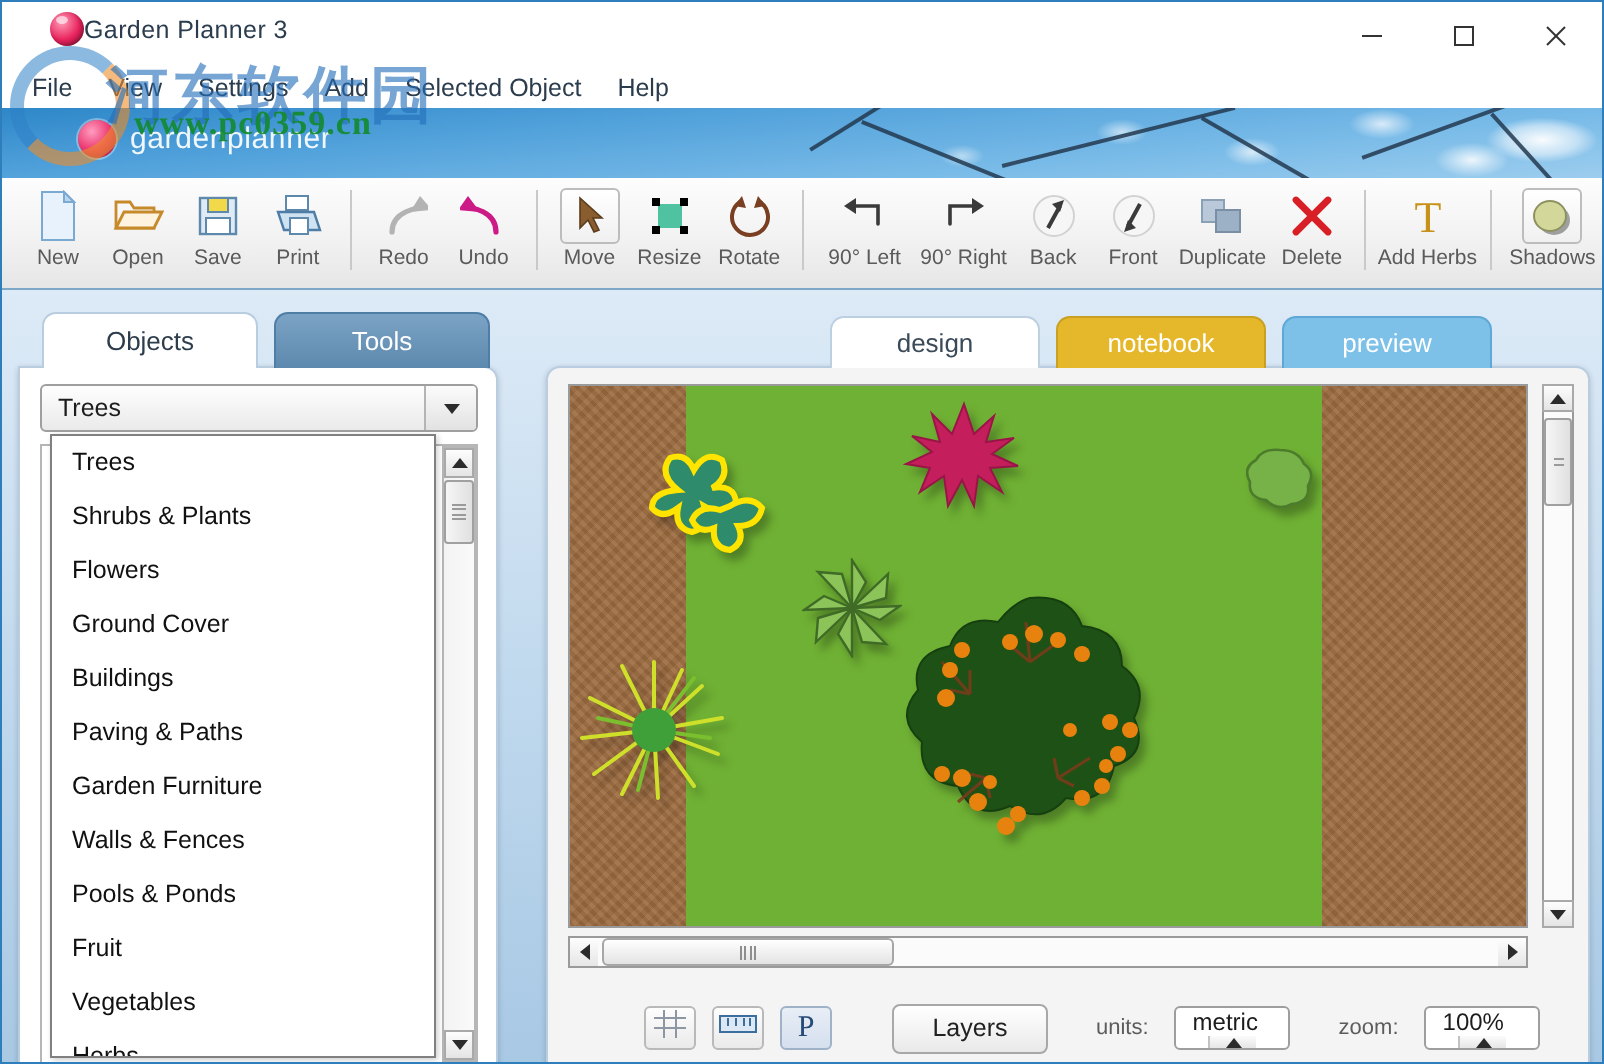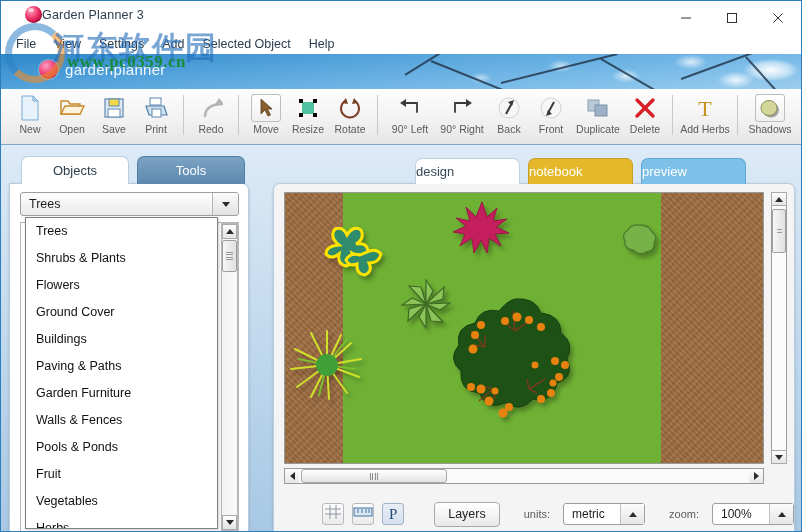--- a/index.html
+++ b/index.html
@@ -171,21 +171,21 @@
     position:absolute; left:0; width:15px;
     background:linear-gradient(90deg,#f6f6f6,#e0e0e0);
     border:1px solid #a0a0a0; border-radius:2px;
     display:flex; align-items:center; justify-content:center;
   }
   .grip { width:7px; }
   .grip i { display:block; height:1px; background:#9a9a9a; margin:1.5px 0; }
 
   
   .design-tabs { position:absolute; left:414px; top:157px; display:flex; gap:8px; z-index:3; }
-  .dtab { width:105px; height:26px; line-height:26px; 
+  .dtab { width:105px; height:26px; line-height:26px; text-align:center;
     border-radius:7px 7px 0 0; font-size:13px; }
   .dtab.design { background:#ffffff; color:#3a4a58; border:1px solid #bcd0e2; border-bottom:none; }
   .dtab.preview { background:#7dc0e8; color:#ffffff; border:1px solid #5fa8d6; border-bottom:none; }
   .dtab.notebook { background:#e5b82c; color:#ffffff; border:1px solid #c9a021; border-bottom:none; }
 
   .design-panel {
     position:absolute; left:272px; top:182px; width:522px; height:358px;
     background:#f4f4f4; border:1px solid #b8cde0; border-radius:7px;
     box-shadow:0 1px 3px rgba(0,0,0,.18);
   }
@@ -236,21 +236,21 @@
   }
   .icon-btn.on { background:linear-gradient(180deg,#e9eef6,#d5dfee); border-color:#9fb2c8; }
   .btn-layers {
     margin-left:22px; width:78px; height:25px; border:1px solid #a8a8a8; border-radius:4px;
     background:linear-gradient(180deg,#ffffff,#e9e9e9);
     font-size:12.5px; color:#222; display:flex; align-items:center; justify-content:center;
   }
   .field-label { font-size:11px; color:#5c5c5c; margin-left:16px; }
   .spinner {
     height:22px; border:1px solid #9e9e9e; border-radius:3px; background:#fff;
-    display:flex; align-items:center; margin-left:5px;
+    display:flex; align-items:center; margin-left:5px;flex-direction:column;
   }
   .spinner .val { font-size:12px; color:#1c1c1c; padding:0 8px; min-width:56px; }
   .spinner .arrow {
     width:24px; height:100%; border-left:1px solid #c2c2c2;
     background:linear-gradient(180deg,#fbfbfb,#e6e6e6);
     display:flex; align-items:center; justify-content:center;
   }
   .tri { width:0; height:0; }
   .tri-d { border-left:4px solid transparent; border-right:4px solid transparent; border-top:5px solid #2b2b2b; }
   .tri-u { border-left:4px solid transparent; border-right:4px solid transparent; border-bottom:5px solid #2b2b2b; }
@@ -358,20 +358,29 @@
     <div class="tb-sep"></div>
 
     <div class="tb-item">
       <div class="tb-icon">
         <svg width="24" height="24">
             <path d="M6,20 C6,9 20,8 20,8" fill="none" stroke="#b3b3b3" stroke-width="2.6" stroke-linecap="round"></path>
             <polygon points="20,2 26,9 15,10" fill="#b3b3b3"></polygon>
           </svg>
       </div>
       <span class="tb-label">Redo</span>
+    </div>
+    <div class="tb-item">
+      <div class="tb-icon">
+        <svg width="24" height="24">
+            <path d="M18,20 C18,9 5,8 5,8" fill="none" stroke="#cc1a86" stroke-width="2.6" stroke-linecap="round"></path>
+            <polygon points="4,2 -1,9 10,10" fill="#cc1a86"></polygon>
+          </svg>
+      </div>
+      <span class="tb-label">Undo</span>
     </div>
 
     <div class="tb-sep"></div>
 
     <div class="tb-item boxed">
       <div class="tb-icon">
         <svg width="16" height="22">
             <polygon points="3,2 3,17 7,13 10,19 12.5,18 9.5,12 14,12" fill="#8a5d2e" stroke="#5b3c1c" stroke-width=".8"></polygon>
           </svg>
       </div>

